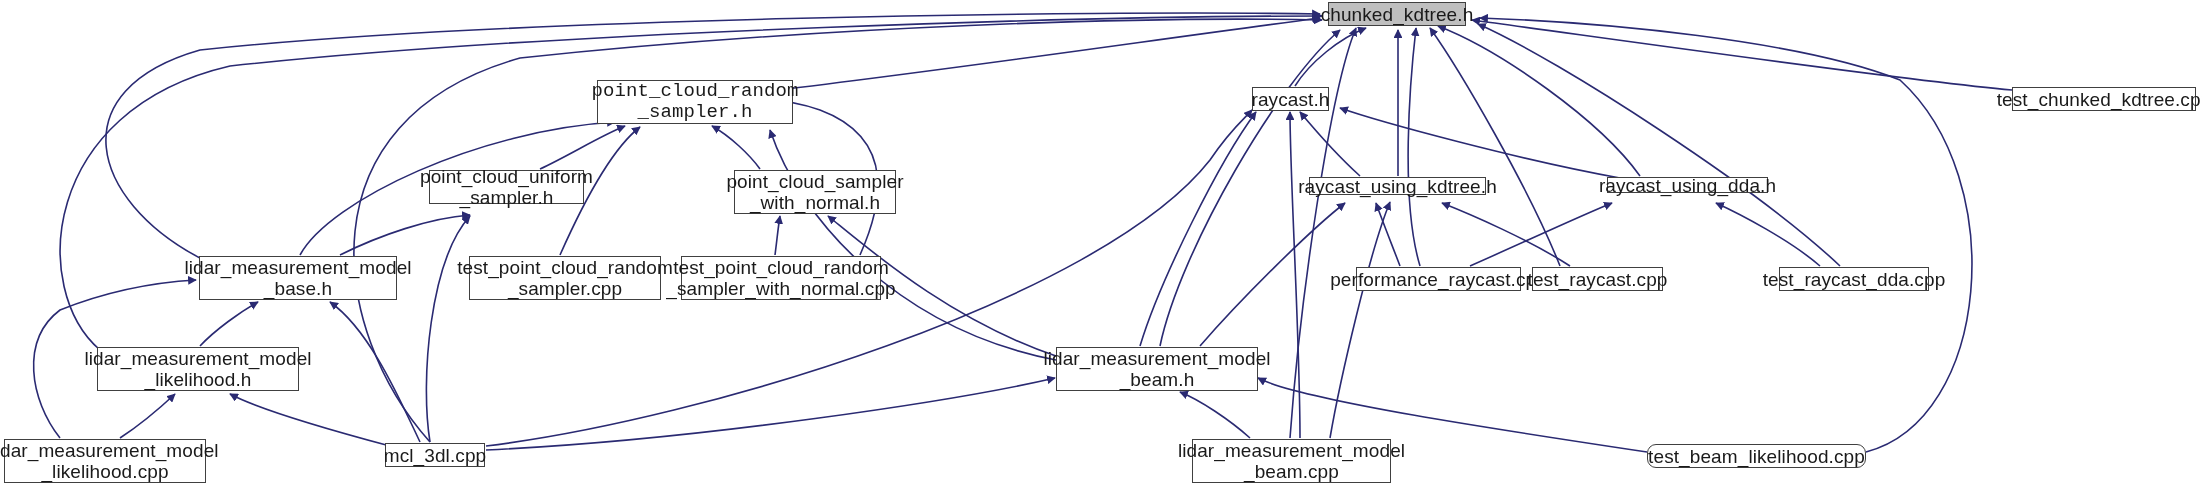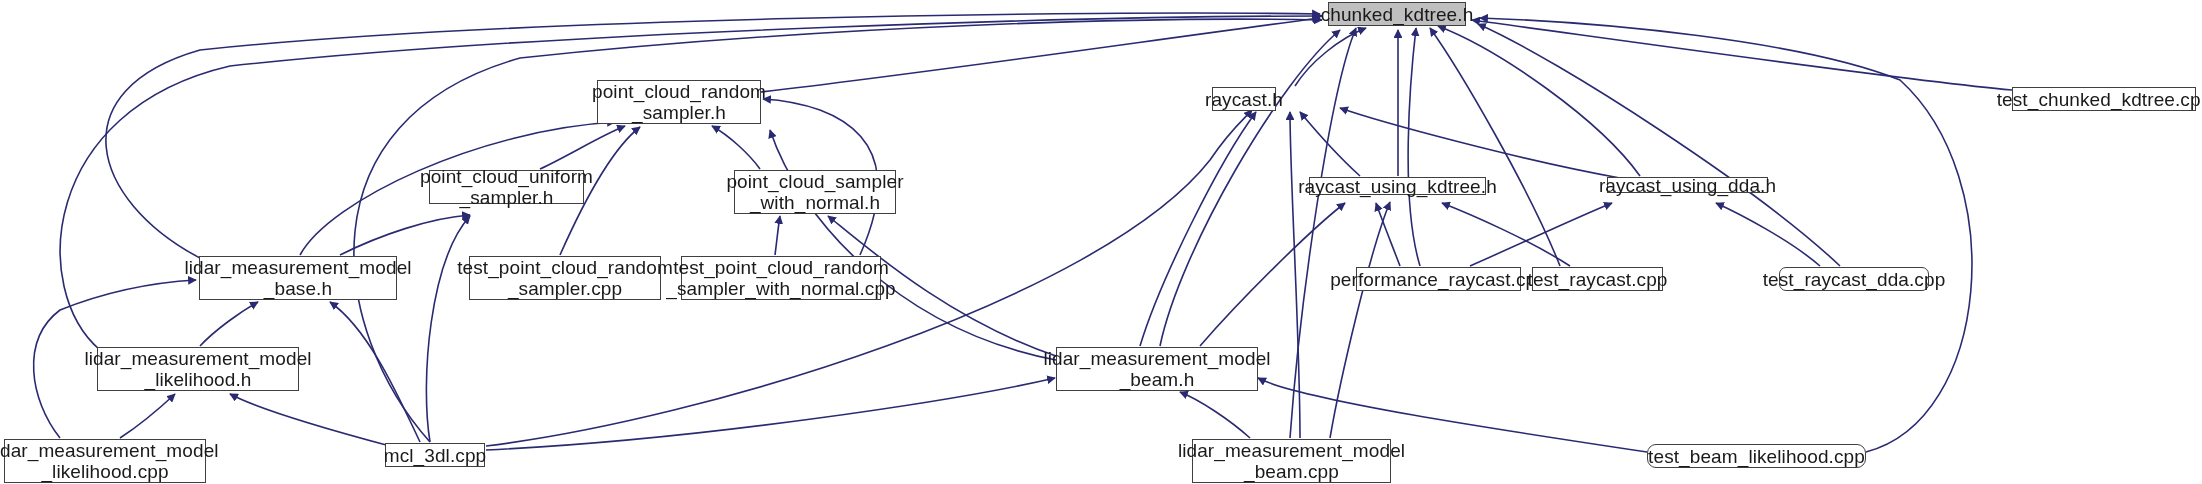--- a/index.html
+++ b/index.html
@@ -64,38 +64,38 @@
         <path d="M1570,266 C1530,240 1470,214 1442,203" fill="none" stroke="#2a2a72" stroke-width="1.6" marker-end="url(#arrow)"></path>
         <path d="M1820,266 C1790,240 1740,214 1716,203" fill="none" stroke="#2a2a72" stroke-width="1.6" marker-end="url(#arrow)"></path>
         <path d="M1360,176 C1340,158 1315,130 1300,112" fill="none" stroke="#2a2a72" stroke-width="1.6" marker-end="url(#arrow)"></path>
         <path d="M1620,178 C1520,160 1380,122 1340,108" fill="none" stroke="#2a2a72" stroke-width="1.6" marker-end="url(#arrow)"></path>
         <path d="M1200,346 C1240,300 1310,230 1345,203" fill="none" stroke="#2a2a72" stroke-width="1.6" marker-end="url(#arrow)"></path>
       </g>
   </svg>
   <div id="node-layer">
       <div class="node root" style="left: 1328px; top: 2px; width: 138px; height: 24px;">chunked_kdtree.h</div>
       <div class="node" style="left: 2012px; top: 87px; width: 184px; height: 24px;">test_chunked_kdtree.cpp</div>
-      <div class="node" style="left: 597px; top: 80px; width: 164px; height: 44px;">point_cloud_random
+      <div class="node" style="left: 597px; top: 80px; width: 196px; height: 44px; font-family: Liberation Mono, monospace;">point_cloud_random
 _sampler.h</div>
-      <div class="node" style="left: 1212px; top: 87px; width: 64px; height: 24px;">raycast.h</div>
+      <div class="node" style="left: 1252px; top: 87px; width: 77px; height: 24px;">raycast.h</div>
       <div class="node" style="left: 429px; top: 170px; width: 155px; height: 34px;">point_cloud_uniform
 _sampler.h</div>
       <div class="node" style="left: 701px; top: 170px; width: 162px; height: 44px; margin-left: 33px;">point_cloud_sampler
 _with_normal.h</div>
       <div class="node" style="left: 1309px; top: 177px; width: 177px; height: 18px;">raycast_using_kdtree.h</div>
       <div class="node" style="left: 1607px; top: 177px; width: 161px; height: 16px;">raycast_using_dda.h</div>
       <div class="node" style="left: 199px; top: 256px; width: 198px; height: 44px;">lidar_measurement_model
 _base.h</div>
       <div class="node" style="left: 469px; top: 256px; width: 192px; height: 44px;">test_point_cloud_random
 _sampler.cpp</div>
       <div class="node" style="left: 681px; top: 256px; width: 200px; height: 44px;">test_point_cloud_random
 _sampler_with_normal.cpp</div>
       <div class="node" style="left: 1356px; top: 267px; width: 165px; height: 24px;">performance_raycast.cpp</div>
       <div class="node" style="left: 1532px; top: 267px; width: 131px; height: 24px;">test_raycast.cpp</div>
-      <div class="node" style="left: 1779px; top: 267px; width: 150px; height: 24px; border-radius: 7px;">test_raycast_dda.cpp</div>
+      <div class="node" style="left: 1779px; top: 267px; width: 150px; height: 24px;">test_raycast_dda.cpp</div>
       <div class="node" style="left: 97px; top: 347px; width: 202px; height: 44px;">lidar_measurement_model
 _likelihood.h</div>
       <div class="node" style="left: 1056px; top: 347px; width: 202px; height: 44px;">lidar_measurement_model
 _beam.h</div>
       <div class="node" style="left: 4px; top: 439px; width: 202px; height: 44px;">lidar_measurement_model
 _likelihood.cpp</div>
       <div class="node" style="left: 385px; top: 443px; width: 100px; height: 24px;">mcl_3dl.cpp</div>
       <div class="node" style="left: 1192px; top: 439px; width: 199px; height: 44px;">lidar_measurement_model
 _beam.cpp</div>
       <div class="node" style="left: 1647px; top: 444px; width: 219px; height: 24px; border-radius: 9px;">test_beam_likelihood.cpp</div>

